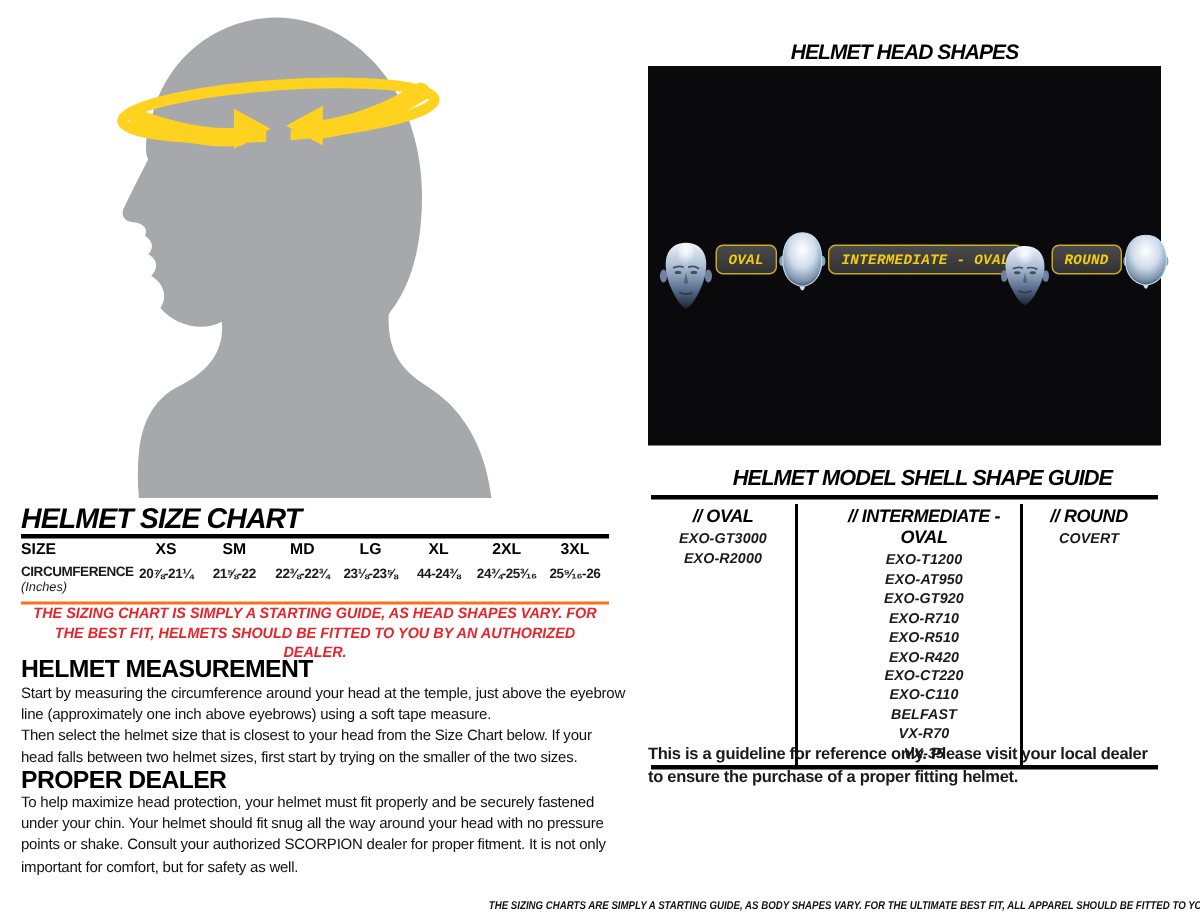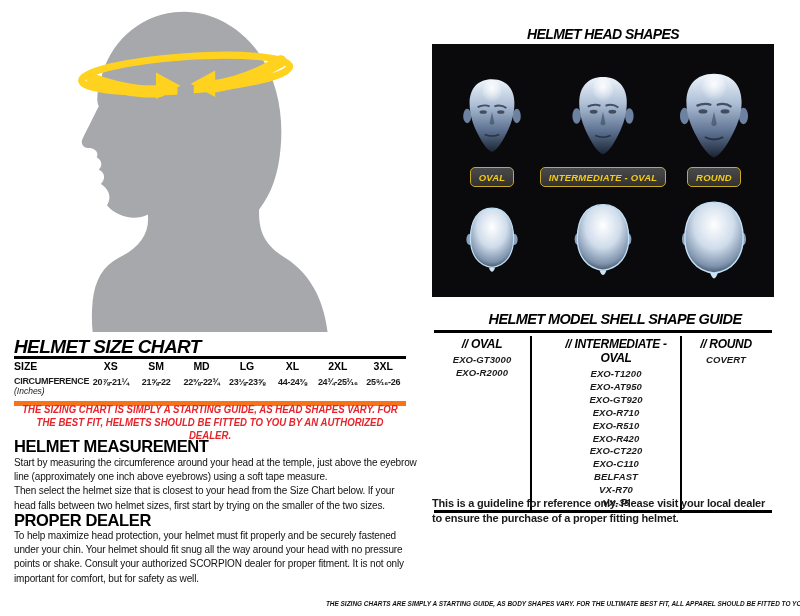--- a/index.html
+++ b/index.html
@@ -8,21 +8,21 @@
   .abs { position:absolute; }
   #page { position:relative; width:800px; height:616px; background:#fff; }
 
   
   #silhouette { left:30px; top:0; width:350px; height:332px; }
 
   
   .h-italic { font-weight:bold; font-style:italic; letter-spacing:-0.6px; color:#000; }
   #size-title { left:14px; top:336px; font-size:19px; }
   #size-rule-top { left:14px; top:356px; width:392px; height:3px; background:#000; }
-  #size-table { left:14px; top:360px; width:392px; border-bottom:5px solid #f97316; padding-bottom:5px; display:flex; }
+  #size-table { left:14px; top:360px; width:392px; border-bottom:2px solid #f97316; padding-bottom:5px; display:flex; }
   .sz-labelcol { width:74px; }
   .sz-h { font-size:10.5px; font-weight:bold; color:#000; height:14px; }
   .sz-c1 { font-size:9px; font-weight:bold; margin-top:2px; letter-spacing:-0.3px; }
   .sz-c2 { font-size:8.5px; font-style:italic; }
   #size-columns { flex:1; display:flex; }
   .sz-col { flex:1; text-align:center; }
   .sz-v { font-size:9px; font-weight:bold; margin-top:3px; letter-spacing:-0.3px; white-space:nowrap; }
   #size-disclaimer { left:14px; top:403px; width:392px; text-align:center;
     color:#e8242b; font-size:10px; font-weight:bold; font-style:italic; line-height:1.32;
     transform:scaleX(0.96); transform-origin:center; }
@@ -31,21 +31,21 @@
   .h-upr { font-weight:bold; font-size:16.5px; letter-spacing:-0.4px; color:#000; }
   #hm-title { left:14px; top:437px; }
   #hm-body { left:14px; top:456px; width:404px; }
   #pf-title { left:14px; top:511px; }
   #pf-body { left:14px; top:529px; width:406px; }
   .para { font-size:10px; line-height:1.42; color:#111; letter-spacing:-0.15px; }
 
   
   #hhs-title { left:432px; top:26px; width:342px; text-align:center; font-size:14px; }
   #shape-box { left:432px; top:44px; width:342px; height:253px; background:#0a0a0d; display:flex; justify-content:space-between; padding:0 6px; }
-  .shape-col { display:flex; flex-direction:column; align-items:center; width:114px; }
+  .shape-col { display:flex; flex-direction:row; align-items:center; width:114px;font-family:Liberation Mono, monospace; }
   .face-svg { margin-top:26px; height:92px; }
   .pill { margin-top:5px; height:20px; border:1.5px solid #c9a91f; border-radius:5px;
           background:linear-gradient(#4a4a4a,#323232); color:#f3cb13; font-size:9.5px;
           font-weight:bold; font-style:italic; display:flex; align-items:center; justify-content:center;
           letter-spacing:0.2px; white-space:nowrap; padding:0 8px; }
   .tophead-svg { margin-top:8px; height:92px; }
 
   
   #shell-title { left:444px; top:311px; width:342px; text-align:center; font-size:14.5px; }
   #shell-table { left:434px; top:330px; width:338px; border-top:3px solid #000; border-bottom:3px solid #000;

